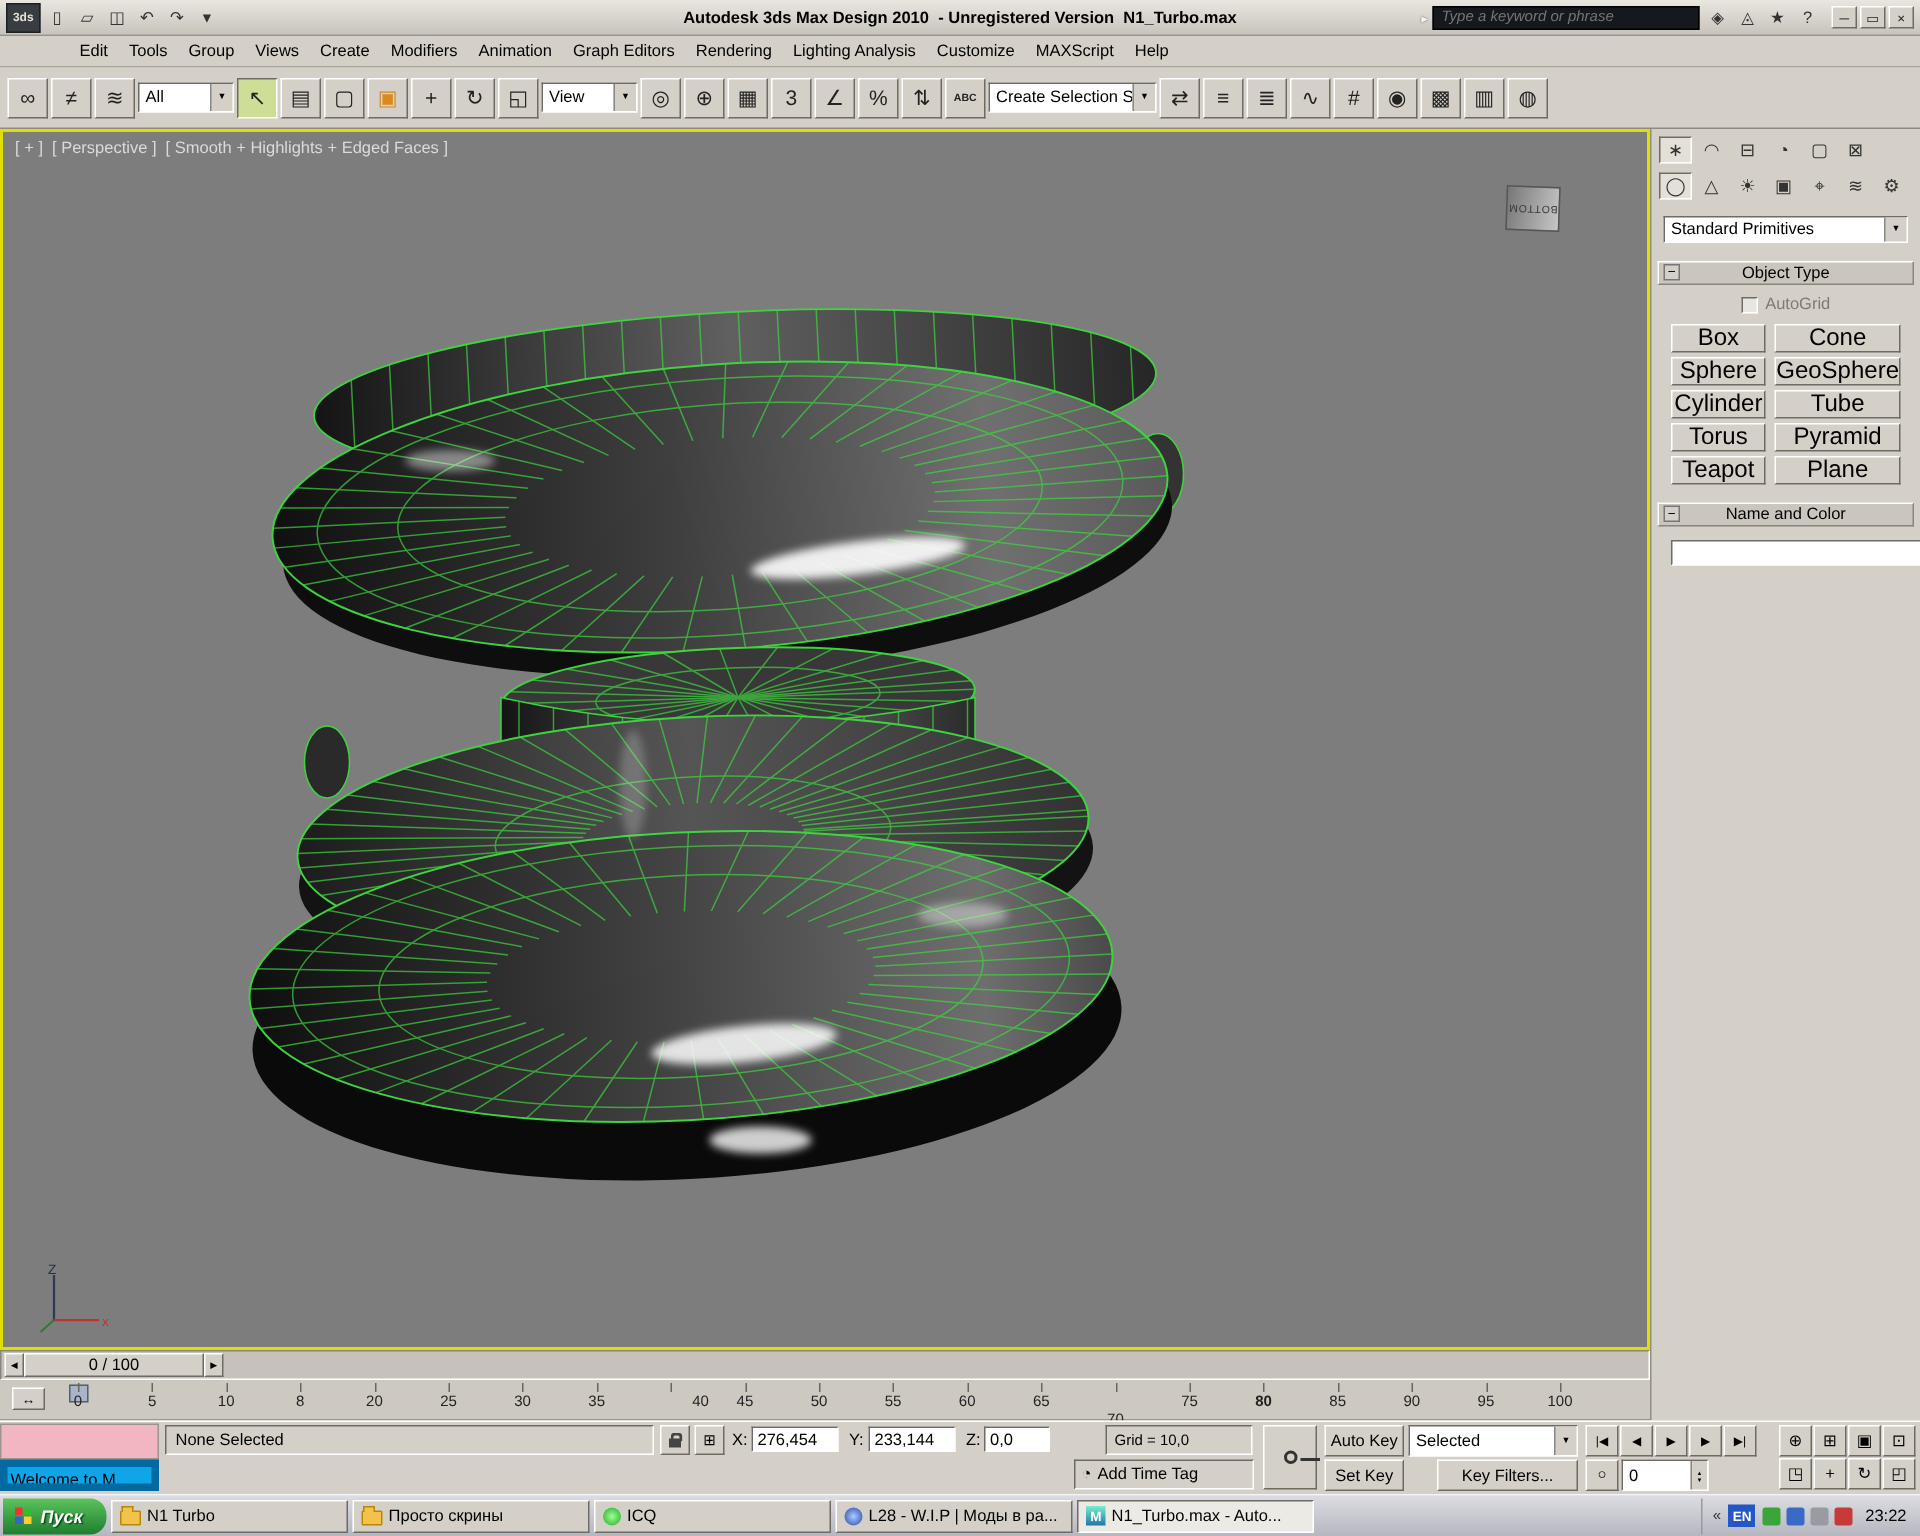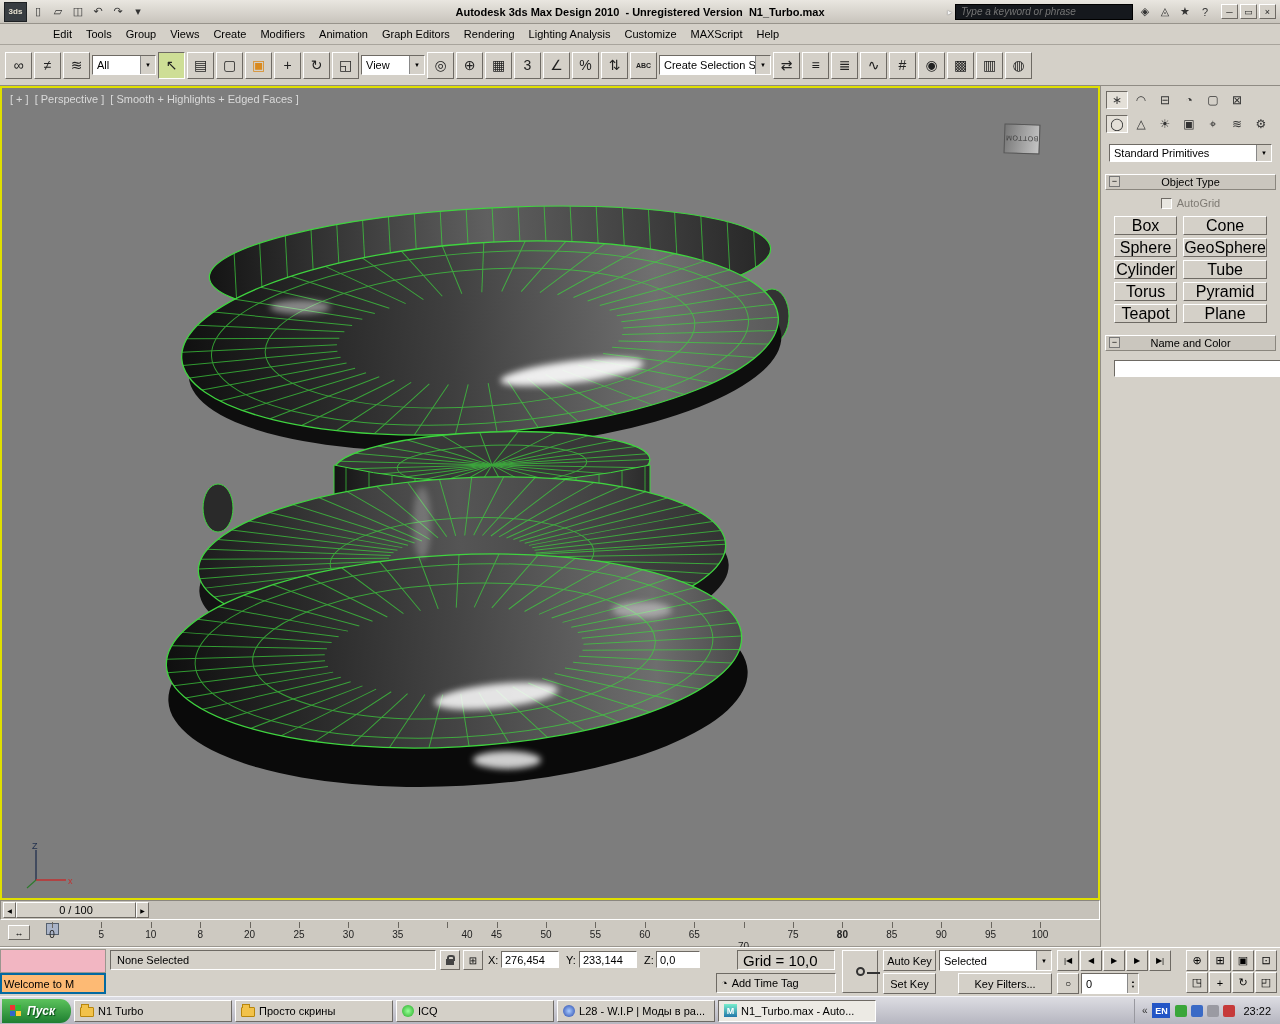--- a/index.html
+++ b/index.html
@@ -60,21 +60,21 @@
 .ts-arrow{width:13px;display:flex;align-items:center;justify-content:center;font-size:6px}
 .ts-value{width:120px;display:flex;align-items:center;justify-content:center;font-size:11px}
 .ruler{position:absolute;top:920px;left:0;width:1100px;height:27px;background:#cdc9c1;border-bottom:1px solid #9a968e}
 .tick{position:absolute;top:2px;width:1px;height:6px;background:#6a665f}
 .tick-label{position:absolute;top:9px;transform:translateX(-50%);font-size:10px;color:#222}
 .mini-tb-btn{position:absolute;left:8px;top:5px;width:22px;height:15px;display:flex;align-items:center;justify-content:center;font-size:9px}
 .ruler-marker{position:absolute;left:46px;top:3px;width:13px;height:12px;background:#aab4c8;border:1px solid #55606e}
 
 .statusbar{position:absolute;top:947px;left:0;width:100%;height:49px;background:#d4d0c8;border-top:1px solid #fff}
 .listener-pink{position:absolute;left:0;top:1px;width:106px;height:24px;background:#f2b6c2;border:1px solid #9a968e}
-.listener-white{position:absolute;left:0;top:25px;width:106px;height:21px;background:#fdba74;border:2px solid #0369a1;padding:3px 2px;white-space:nowrap;overflow:hidden}
+.listener-white{position:absolute;left:0;top:25px;width:106px;height:21px;background:#0ea5e9;border:5px solid #0369a1;padding:3px 2px;white-space:nowrap;overflow:hidden}
 .sel-field{position:absolute;left:110px;top:2px;width:326px;height:20px;padding:3px 6px}
 .prompt-field{position:absolute;left:110px;top:25px;width:602px;height:20px;padding:3px 6px}
 .sb-btn{position:absolute;display:flex;align-items:center;justify-content:center;font-size:10px}
 .coord-label{position:absolute;top:6px;font-size:11px}
 .coord-field{position:absolute;top:3px;height:17px;font-size:11px;padding:2px 3px;white-space:nowrap;overflow:hidden}
 .lock-icon{width:8px;height:6px;background:#444;position:relative;margin-top:3px}
 .lock-icon::before{content:"";position:absolute;top:-4px;left:1px;width:4px;height:4px;border:2px solid #444;border-bottom:none;border-radius:3px 3px 0 0}
 .key-icon{width:9px;height:9px;border:2px solid #333;border-radius:50%;position:relative}
 .key-icon::after{content:"";position:absolute;left:9px;top:3px;width:13px;height:2px;background:#333;box-shadow:9px 2px 0 -1px #333,6px 2px 0 -1px #333}
 .playback{position:absolute;left:1057px;top:2px;display:flex;gap:1px}
@@ -676,21 +676,21 @@
   <div class="sb-btn raised" style="left:440px;top:2px;width:20px;height:20px">
       <span class="lock-icon"></span>
     </div>
   <div class="sb-btn raised" style="left:463px;top:2px;width:20px;height:20px">⊞</div>
   <span class="coord-label" style="left:488px">X:</span>
   <div class="coord-field whitefield" style="left:501px;width:58px">276,454</div>
   <span class="coord-label" style="left:566px">Y:</span>
   <div class="coord-field whitefield" style="left:579px;width:58px">233,144</div>
   <span class="coord-label" style="left:644px">Z:</span>
   <div class="coord-field whitefield" style="left:656px;width:44px">0,0</div>
-  <div class="sb-btn sunken" style="left:737px;top:2px;width:98px;height:20px;justify-content:flex-start;padding:0 5px;font-size:15px">Grid = 10,0</div>
+  <div class="sb-btn sunken" style="left:737px;top:2px;width:98px;height:20px;justify-content:flex-start;padding:0 5px;font-size:10px">Grid = 10,0</div>
   <div class="sb-btn sunken" style="left:716px;top:25px;width:120px;height:20px;justify-content:flex-start;padding:0 4px;gap:4px;font-size:11px">
     <span>◔</span>
     <span>Add Time Tag</span>
   </div>
   <div class="sb-btn raised" style="left:842px;top:2px;width:36px;height:43px">
       <span class="key-icon"></span>
     </div>
   <div class="sb-btn raised" style="left:883px;top:2px;width:53px;height:21px;font-size:11px">Auto Key</div>
   <div class="sb-btn raised" style="left:883px;top:25px;width:53px;height:21px;font-size:11px">Set Key</div>
   <div class="tb-dd" style="position:absolute;left:939px;top:2px;width:113px;height:21px">

